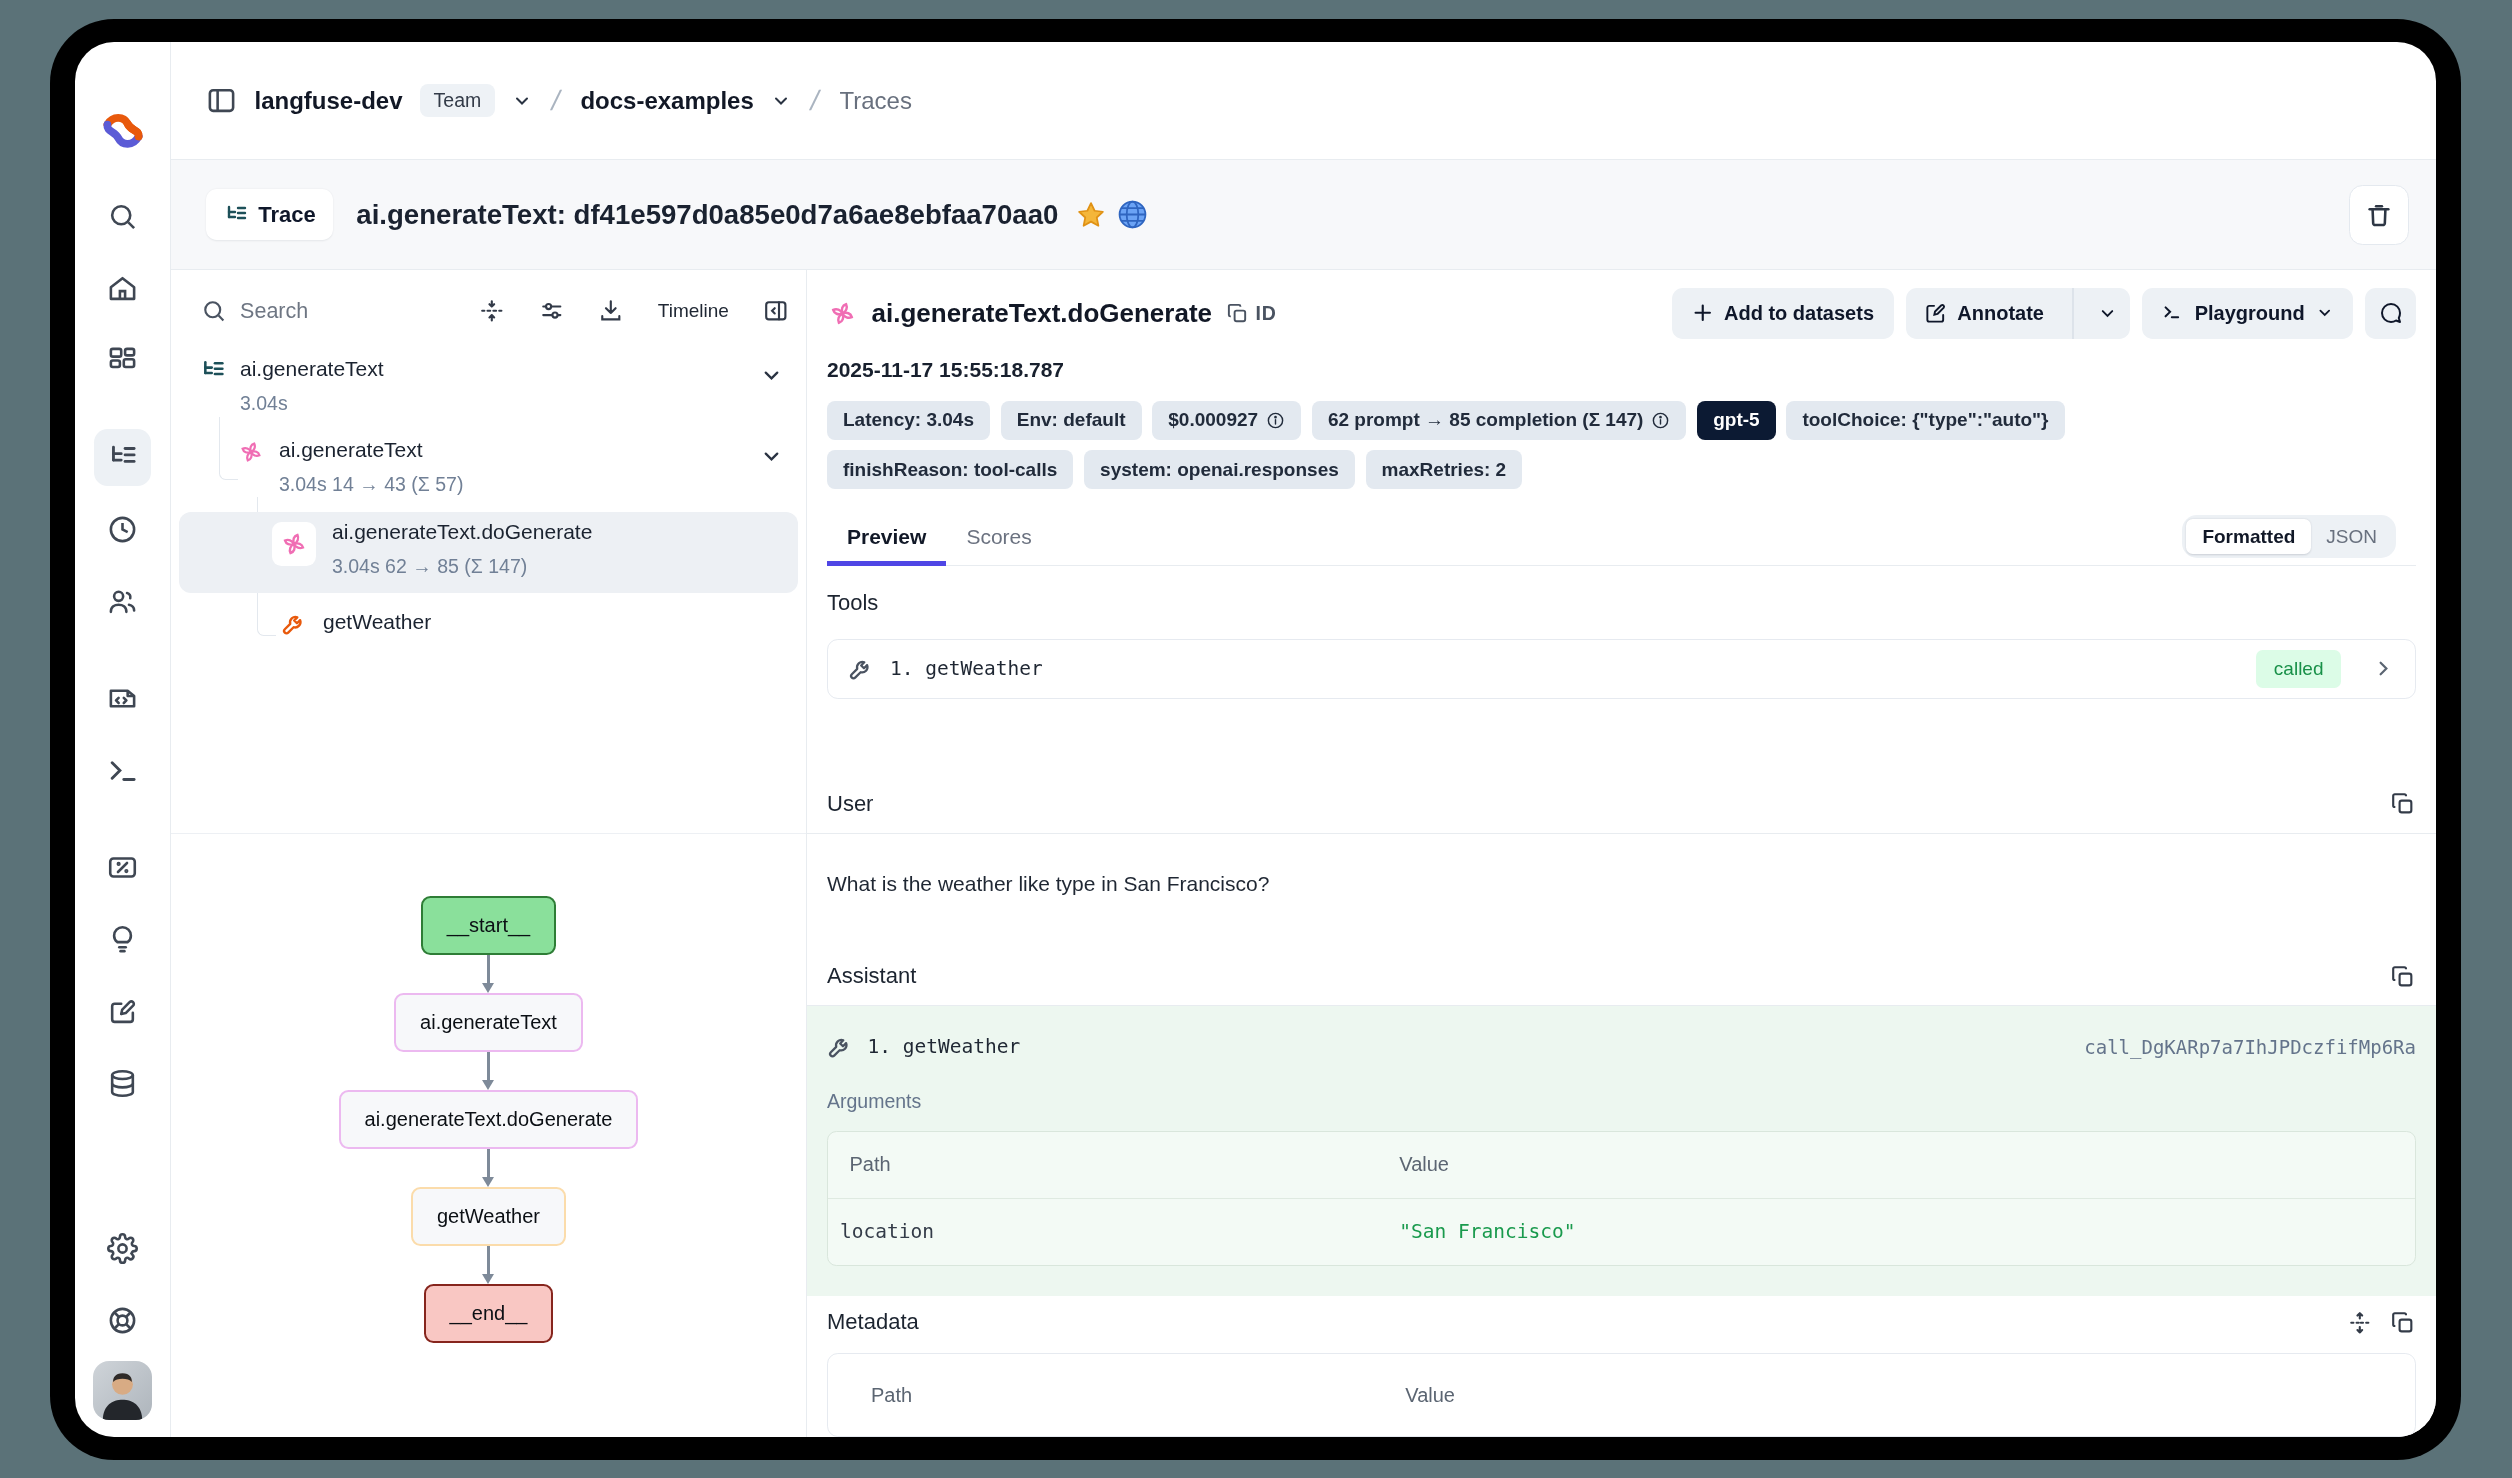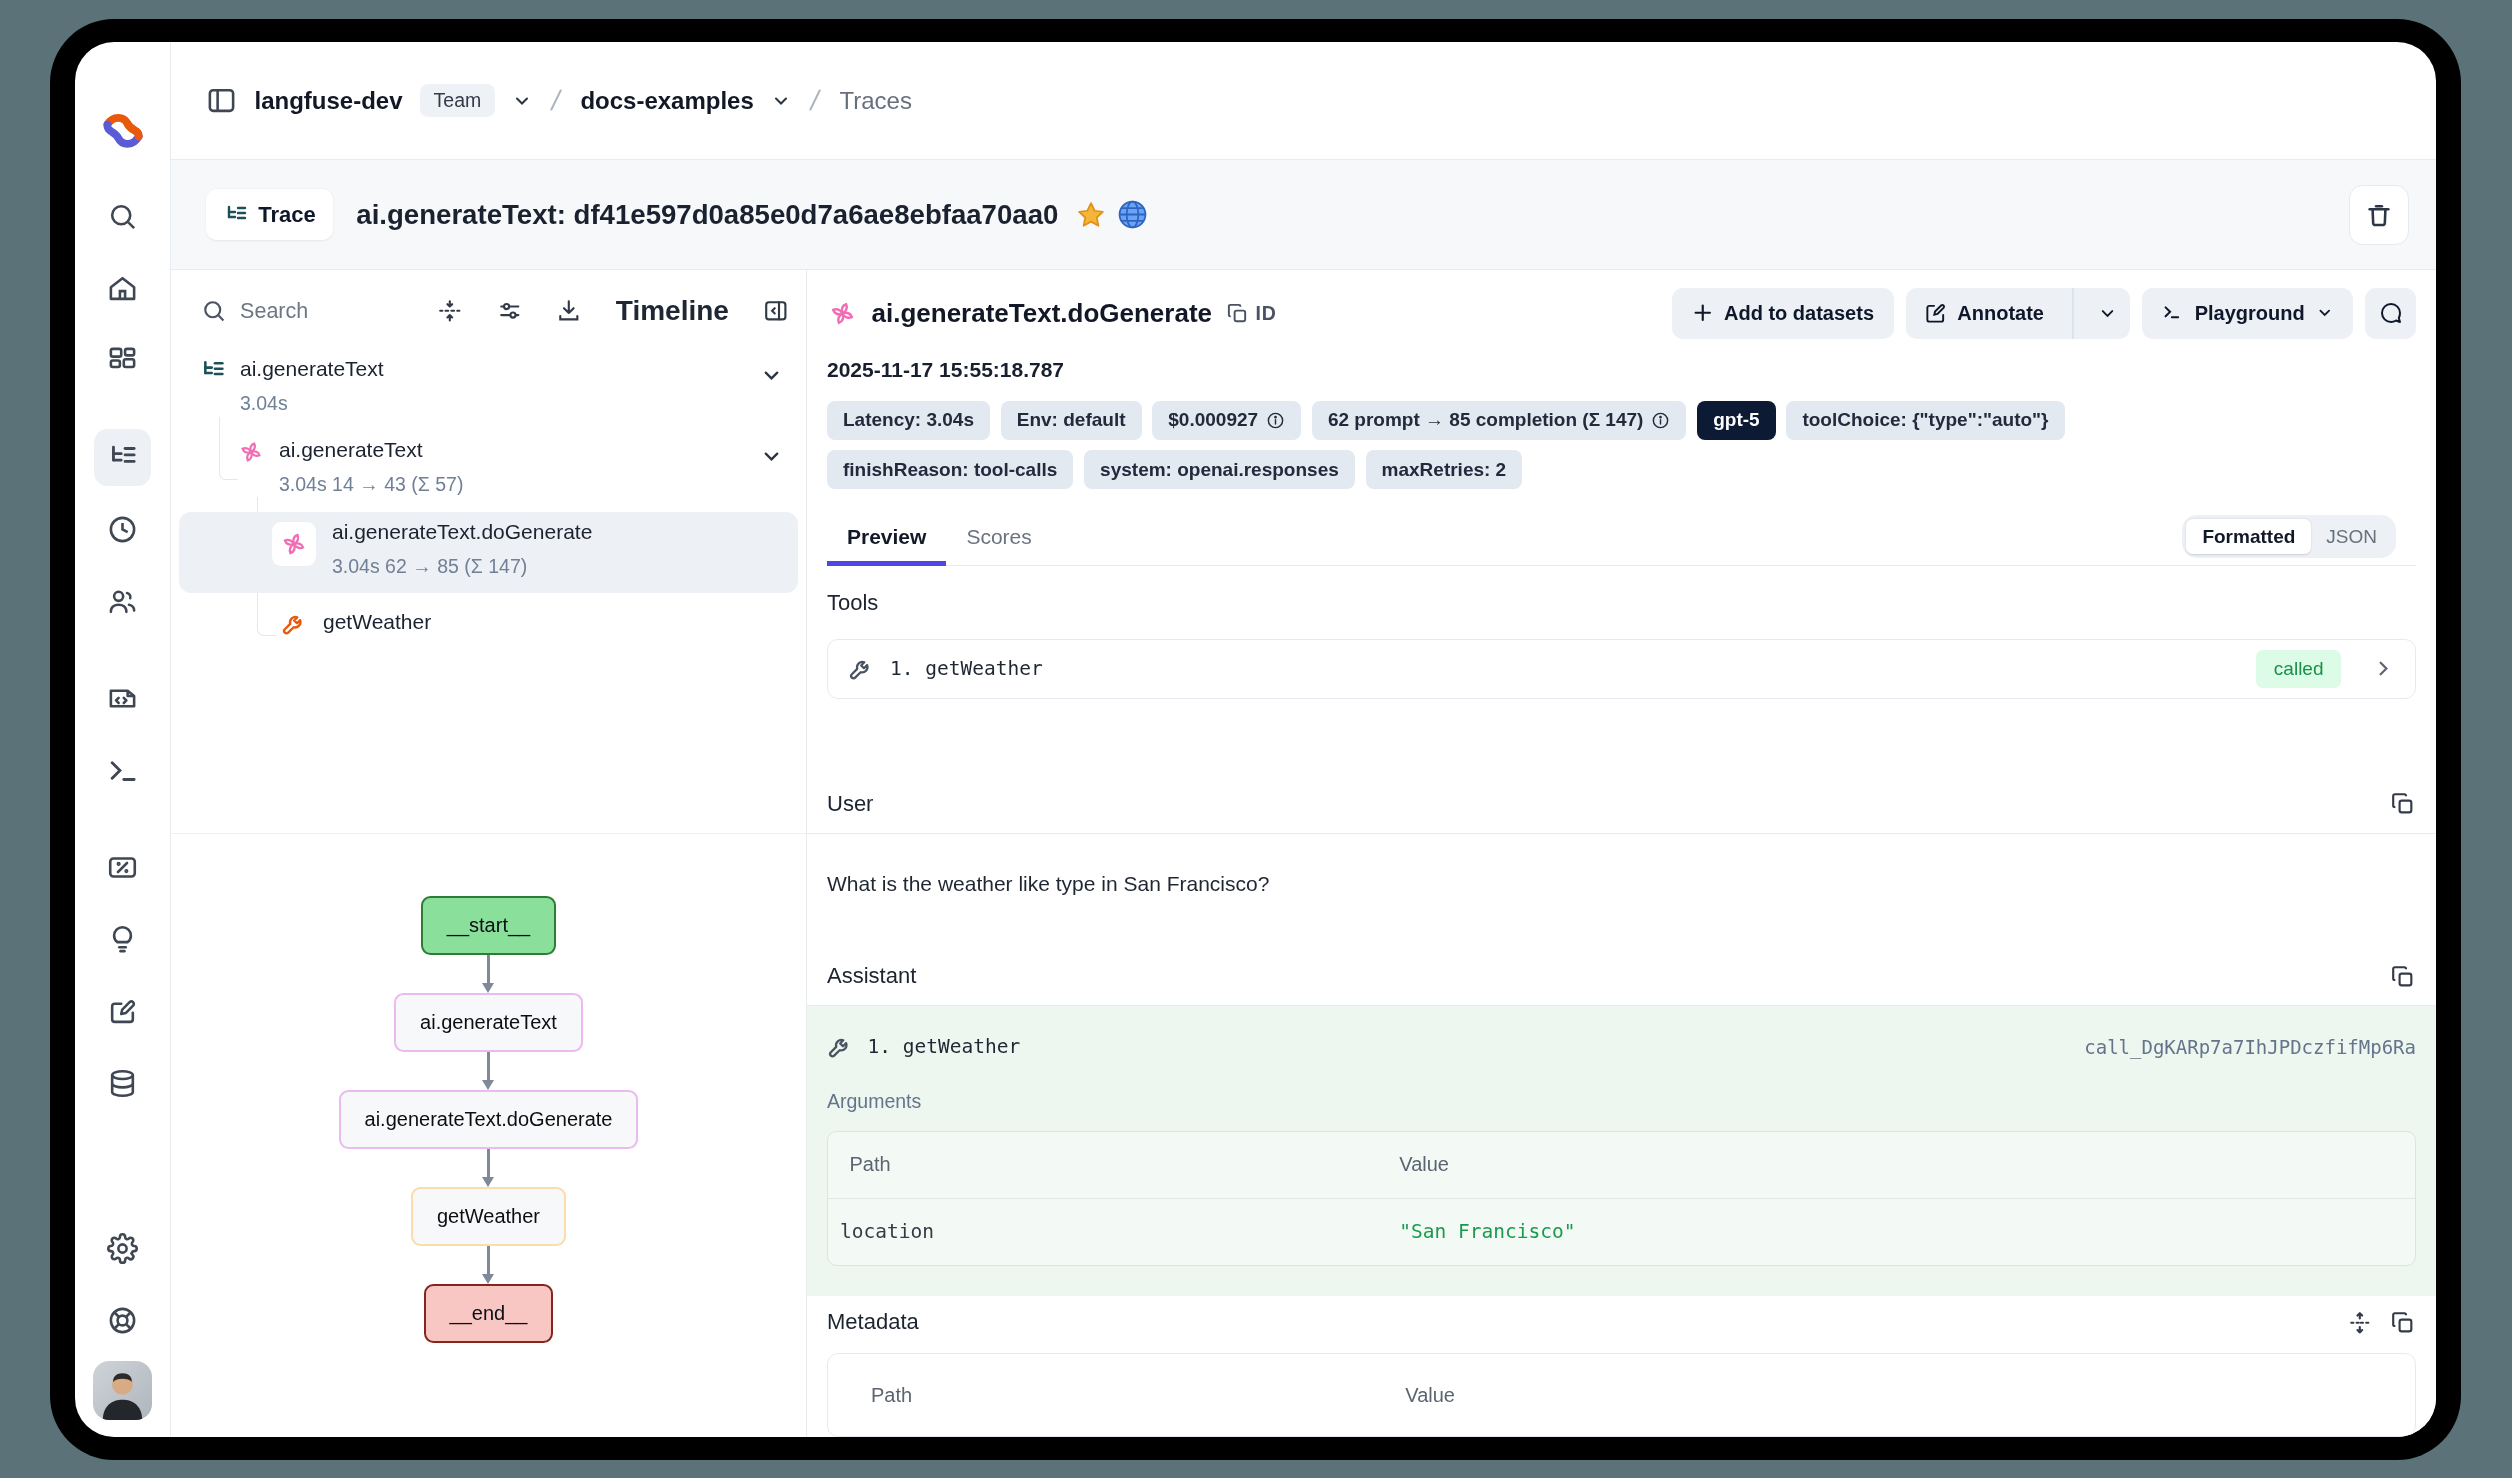--- a/index.html
+++ b/index.html
@@ -44,21 +44,21 @@
   .trashbtn{margin-left:auto;width:58px;height:58px;background:#fff;border:1.3px solid #e4e9ef;
     border-radius:13.5px;display:flex;align-items:center;justify-content:center;color:#2d3644;}
   
   .split{flex:1;display:flex;min-height:0;}
   .treepanel{width:636px;flex:0 0 636px;border-right:1.3px solid #e8ecf0;position:relative;
     box-sizing:border-box;background:#fff;}
   .treebar{position:absolute;left:0;top:12px;right:0;height:58px;display:flex;align-items:center;
     padding:0 17.5px 0 30px;box-sizing:border-box;color:#323a48;}
   .searchtxt{font-size:21.5px;color:#6e7683;margin-left:13.5px;}
   .treebar .grp{margin-left:auto;display:flex;align-items:center;gap:34px;}
-  .timeline-lbl{font-size:28px;font-weight:700;color:#1f2733;}
+  .timeline-lbl{font-size:19px;font-weight:400;color:#1f2733;}
   .trow-label{font-size:21px;font-weight:500;color:#1b2330;}
   .trow-meta{font-size:19.5px;color:#718096;}
   .conn{position:absolute;border-color:#e3e8ee;border-style:solid;border-width:0;}
   .selbox{position:absolute;left:8px;right:8px;background:#edf0f4;border-radius:12px;}
   .iconwrap{position:absolute;display:flex;align-items:center;justify-content:center;}
   .tree-divider{position:absolute;left:0;right:0;top:563px;height:1.3px;background:#edf0f4;}
   
   .graph{position:absolute;left:0;right:0;top:564px;bottom:0;display:flex;flex-direction:column;
     align-items:center;padding-top:62px;box-sizing:border-box;}
   .gnode{border-style:solid;border-width:2.7px;border-radius:9.4px;font-size:20px;color:#0b0f14;

